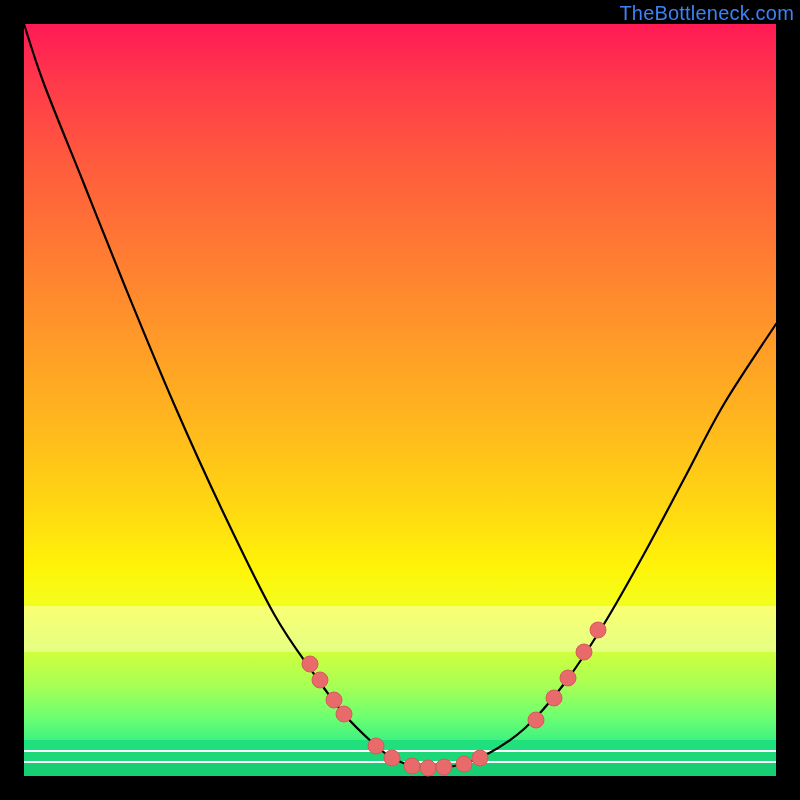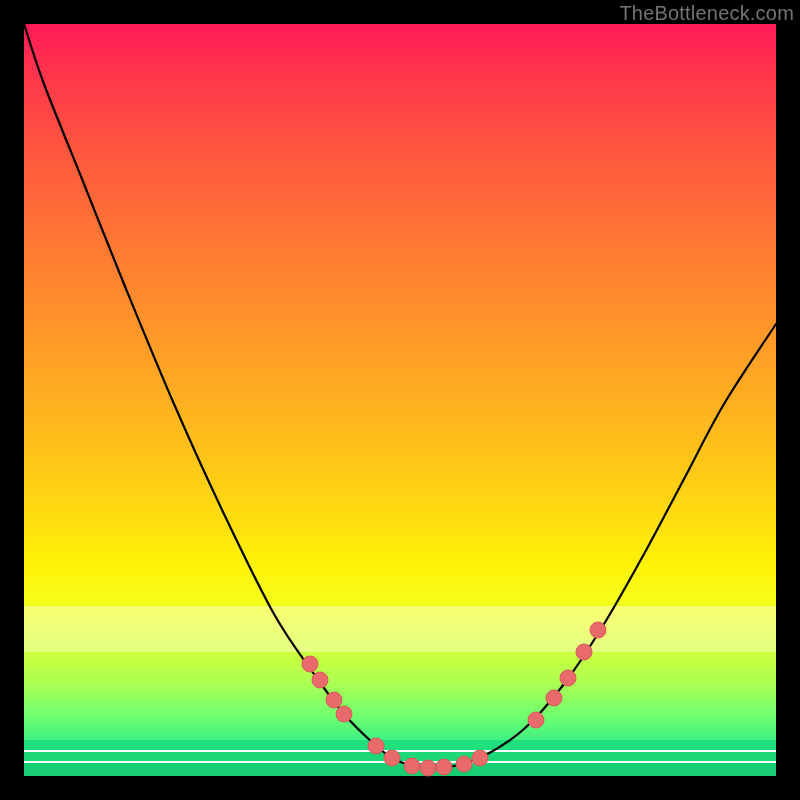--- a/index.html
+++ b/index.html
@@ -69,21 +69,21 @@
     left: 0;
     top: 0;
     width: 752px;
     height: 752px;
     overflow: visible;
   }
   .watermark {
     position: absolute;
     top: 2px;
     right: 6px;
-    color: #737373;
+    color: #3b82f6;
     font-size: 20px;
     font-weight: 500;
     letter-spacing: 0.2px;
     user-select: none;
   }
 </style>
 </head>
 <body>
 
 <div class="frame">

